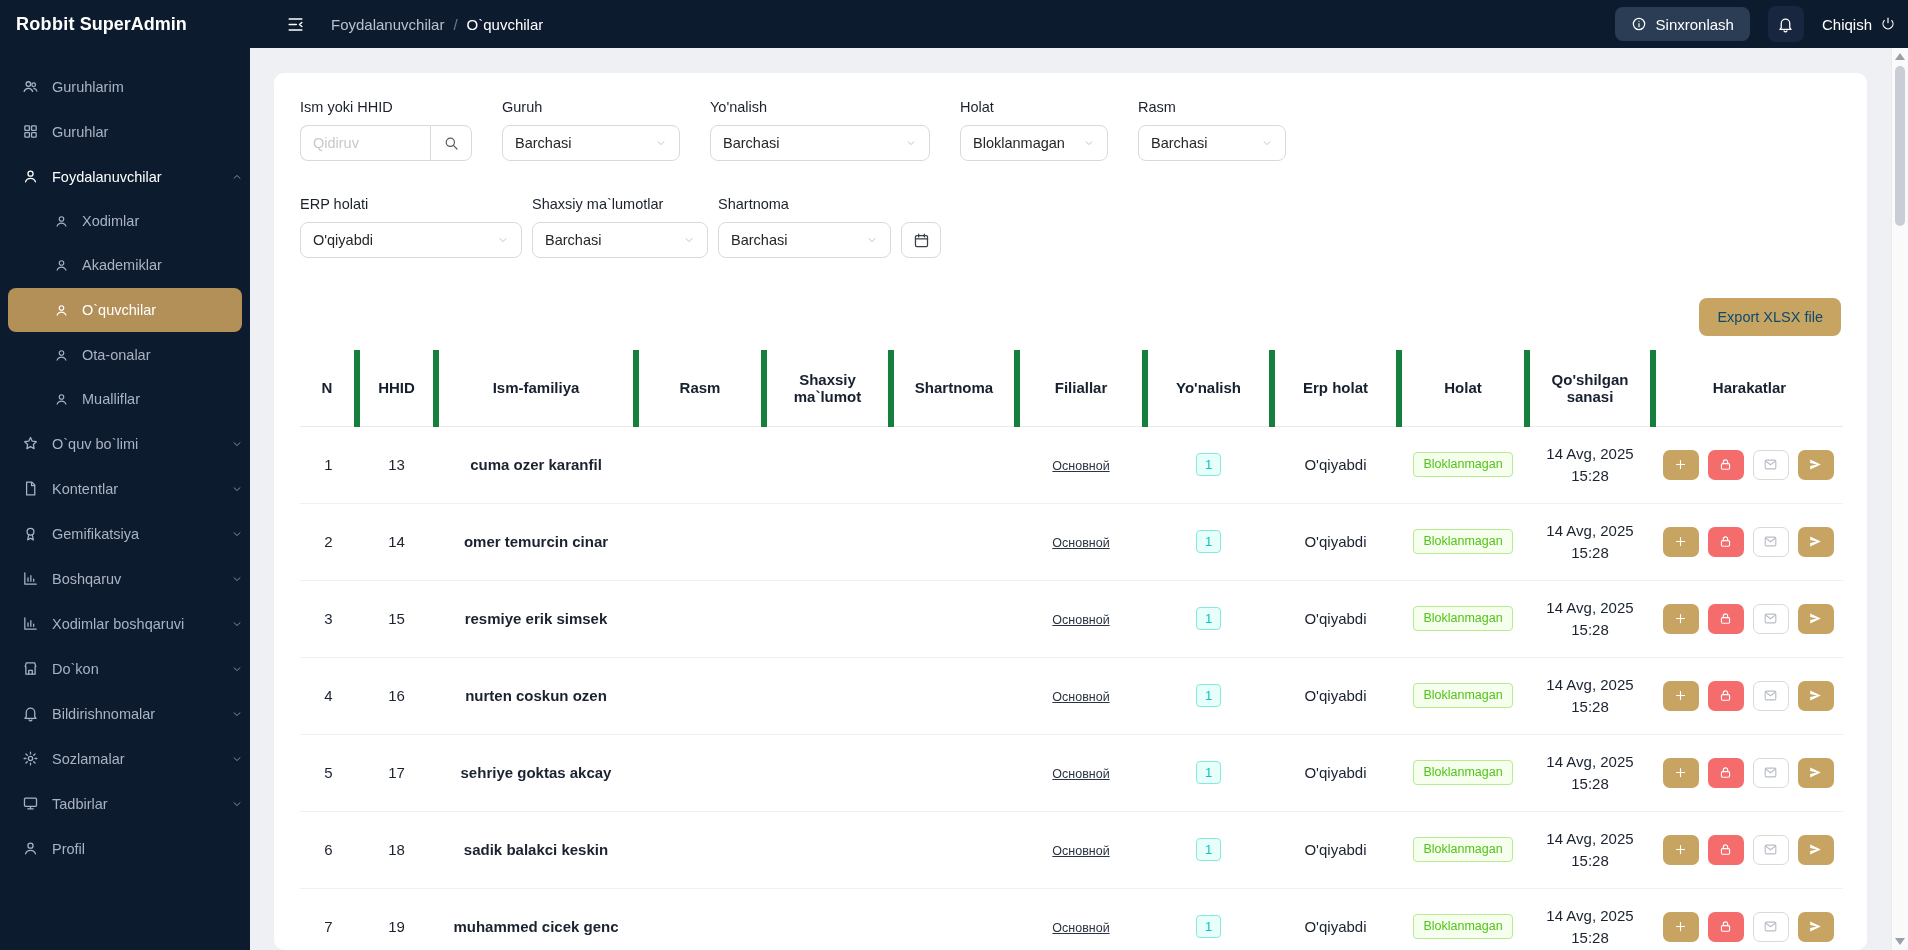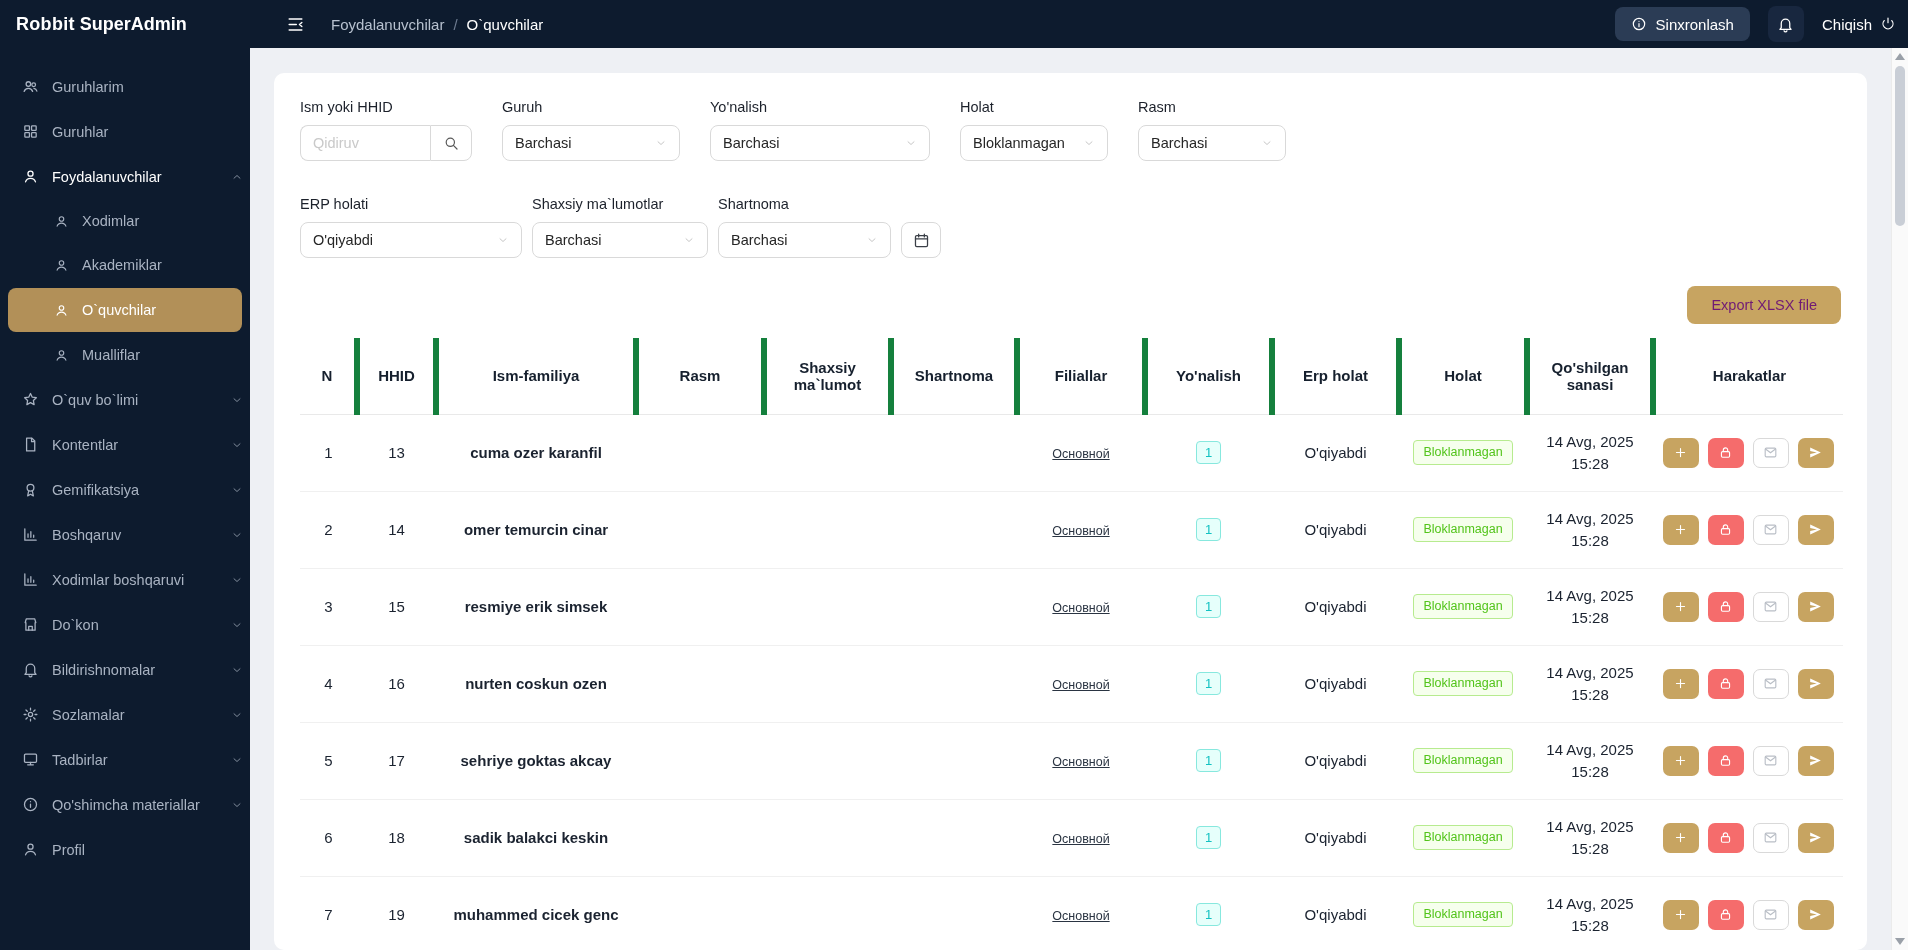--- a/index.html
+++ b/index.html
@@ -95,22 +95,22 @@
     display: flex; align-items: center; justify-content: center; cursor: pointer;
   }
   .icon-btn {
     width: 40px; height: 36px; background: #fff; border: 1px solid #d9d9d9; border-radius: 8px;
     color: #3a3f47; font-size: 17px; display: flex; align-items: center; justify-content: center; cursor: pointer;
   }
 
   
   .export-row { display: flex; justify-content: flex-end; margin-top: 28px; }
   .export-btn {
-    background: var(--accent-button, #c7a461); color: #701a75; border: none; border-radius: 8px;
-    height: 38px; padding: 0 24px; font-size: 14.5px; font-family: inherit; cursor: pointer;
+    background: var(--accent-button, #c7a461); color: #0c4a6e; border: none; border-radius: 8px;
+    height: 38px; padding: 0 18px; font-size: 14.5px; font-family: inherit; cursor: pointer; margin-top: 12px;
   }
 
   
   .data-table { width: 100%; border-collapse: collapse; table-layout: fixed; margin-top: 14px; }
   .data-table thead th {
     height: 76px; font-size: 15px; font-weight: 700; color: #16202e;
     text-align: center; vertical-align: middle; padding: 8px 10px;
     border-bottom: 1px solid #e9e9e9; background: #fff;
   }
   .data-table thead th + th { border-left: 6px solid #15803d; }
@@ -267,20 +267,29 @@
         </span>
         <span class="side-label">O`quvchilar</span>
       </div>
       <div class="side-item sub">
         <span class="side-icon icon">
           <svg viewBox="0 0 24 24" fill="none" stroke="currentColor" stroke-width="1.8" stroke-linecap="round" stroke-linejoin="round">
             <circle cx="12" cy="8" r="3.6"></circle>
             <path d="M5 19.5c1.2-4 4.8-5 7-5s5.8 1 7 5"></path>
           </svg>
         </span>
+        <span class="side-label">Ota-onalar</span>
+      </div>
+      <div class="side-item sub">
+        <span class="side-icon icon">
+          <svg viewBox="0 0 24 24" fill="none" stroke="currentColor" stroke-width="1.8" stroke-linecap="round" stroke-linejoin="round">
+            <circle cx="12" cy="8" r="3.6"></circle>
+            <path d="M5 19.5c1.2-4 4.8-5 7-5s5.8 1 7 5"></path>
+          </svg>
+        </span>
         <span class="side-label">Mualliflar</span>
       </div>
       <div class="side-item">
         <span class="side-icon icon">
           <svg viewBox="0 0 24 24" fill="none" stroke="currentColor" stroke-width="1.8" stroke-linecap="round" stroke-linejoin="round">
             <path d="M12 3.5l2.5 5.2 5.7.8-4.1 4 1 5.7-5.1-2.7-5.1 2.7 1-5.7-4.1-4 5.7-.8z"></path>
           </svg>
         </span>
         <span class="side-label">O`quv bo`limi</span>
         <span class="side-chevron icon">
@@ -389,34 +398,20 @@
         </span>
       </div>
       <div class="side-item">
         <span class="side-icon icon">
           <svg viewBox="0 0 24 24" fill="none" stroke="currentColor" stroke-width="1.8" stroke-linecap="round" stroke-linejoin="round">
             <rect x="3.5" y="4.5" width="17" height="11.5" rx="1.5"></rect>
             <path d="M12 16v3.5M8 19.5h8"></path>
           </svg>
         </span>
         <span class="side-label">Tadbirlar</span>
-        <span class="side-chevron icon">
-          <svg viewBox="0 0 24 24" fill="none" stroke="currentColor" stroke-width="1.8" stroke-linecap="round" stroke-linejoin="round">
-            <path d="M6 9.5l6 5.5 6-5.5"></path>
-          </svg>
-        </span>
-      </div>
-      <div class="side-item">
-        <span class="side-icon icon">
-          <svg viewBox="0 0 24 24" fill="none" stroke="currentColor" stroke-width="1.8" stroke-linecap="round" stroke-linejoin="round">
-            <circle cx="12" cy="12" r="8.5"></circle>
-            <path d="M12 8h.01M12 11.5V16"></path>
-          </svg>
-        </span>
-        <span class="side-label">Qo'shimcha materiallar</span>
         <span class="side-chevron icon">
           <svg viewBox="0 0 24 24" fill="none" stroke="currentColor" stroke-width="1.8" stroke-linecap="round" stroke-linejoin="round">
             <path d="M6 9.5l6 5.5 6-5.5"></path>
           </svg>
         </span>
       </div>
       <div class="side-item">
         <span class="side-icon icon">
           <svg viewBox="0 0 24 24" fill="none" stroke="currentColor" stroke-width="1.8" stroke-linecap="round" stroke-linejoin="round">
             <circle cx="12" cy="8" r="3.6"></circle>

